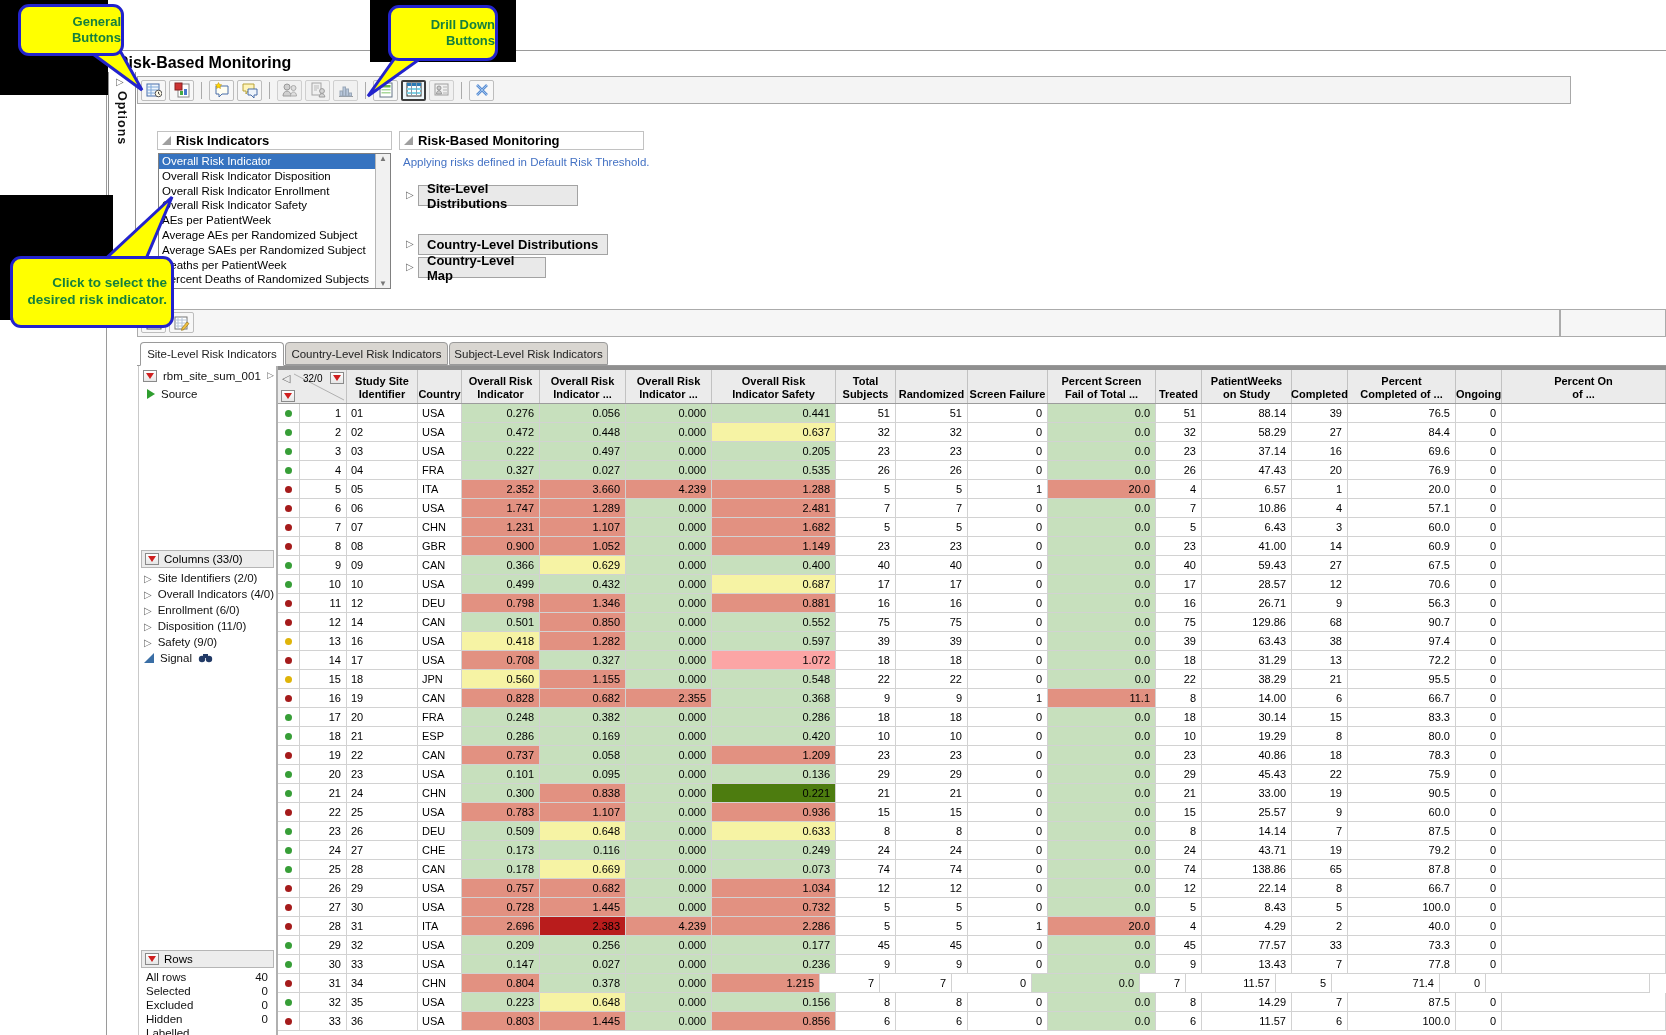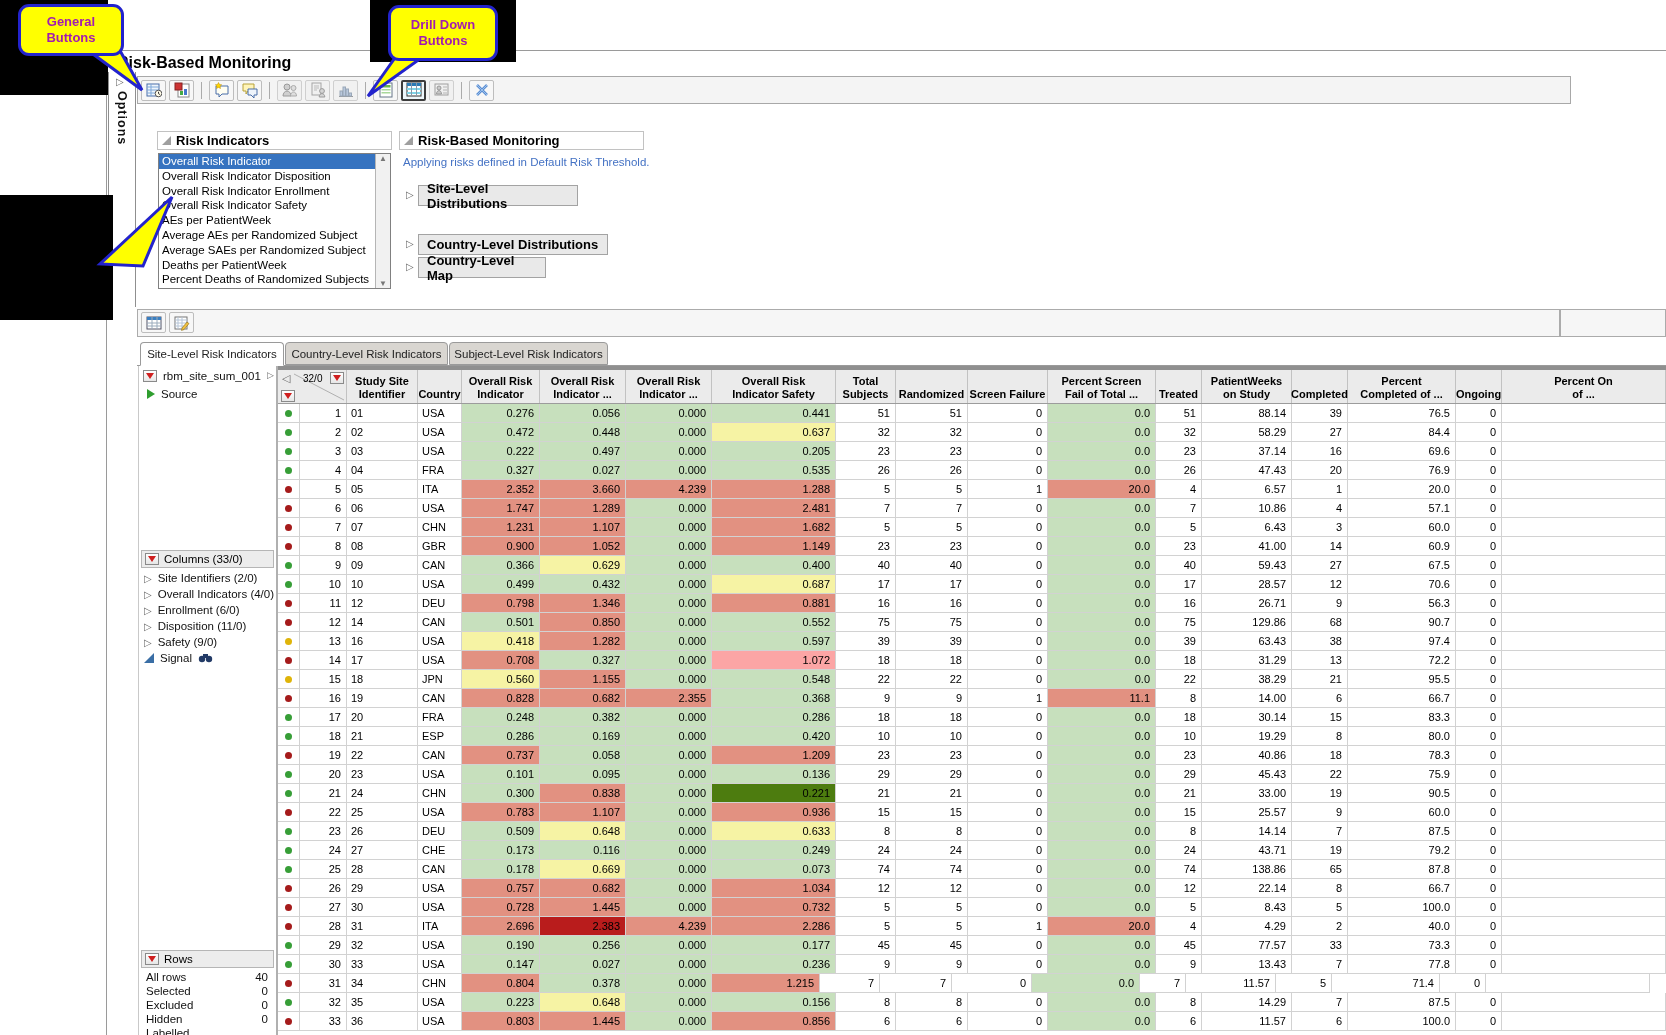--- a/index.html
+++ b/index.html
@@ -1,21 +1,21 @@
 <!DOCTYPE html>
 <html><head>
 <meta charset="utf-8">
 <style>
   html,body{margin:0;padding:0;background:#fff;font-family:"Liberation Sans",sans-serif;}
   #canvas{position:relative;width:1666px;height:1035px;background:#fff;overflow:hidden;}
   .abs{position:absolute;}
   .black{background:#000;z-index:20;}
   
-  .callout{background:#ffff00;border:3px solid #2323cc;border-radius:11px;color:#a21caf;
-           font-weight:bold;text-align:center;display:flex;align-items:center;justify-content:center;
+  .callout{background:#ffff00;border:3px solid #2323cc;border-radius:11px;color:#15803d;
+           font-weight:bold;text-align:right;display:flex;align-items:center;justify-content:center;
            z-index:31;line-height:1.25;}
   .tail{position:absolute;z-index:30;}
   
   .winline{background:#9a9a9a;z-index:1;}
   .title{font-size:16px;font-weight:bold;color:#000;z-index:2;}
   .optstrip{border-left:1px solid #8f8f8f;border-right:1px solid #8f8f8f;background:#fff;z-index:2;}
   .vtext{writing-mode:vertical-rl;font-weight:bold;font-size:12.5px;color:#111;letter-spacing:1px;}
   .disc{color:#6b6b6b;font-size:10px;}
   
   .toolbar{border:1px solid #a8a8a8;background:#f4f4f4;display:flex;align-items:center;padding:0 3px;gap:3px;z-index:2;}
@@ -999,21 +999,21 @@
         <div class="gc num" style="width: 46px;">0</div>
         <div class="gc num" style="width: 164px;"></div>
       </div>
       <div class="grow">
         <div class="gc dotc" style="width: 22px;">
           <div class="dot" style="background: rgb(55, 158, 55);"></div>
         </div>
         <div class="gc num" style="width: 47px;">29</div>
         <div class="gc txt" style="width: 71px;">32</div>
         <div class="gc txt" style="width: 44px;">USA</div>
-        <div class="gc num" style="width: 78px; background: rgb(199, 224, 189);">0.190</div>
+        <div class="gc num" style="width: 78px; background: rgb(199, 224, 189);">0.209</div>
         <div class="gc num" style="width: 86px; background: rgb(199, 224, 189);">0.256</div>
         <div class="gc num" style="width: 86px; background: rgb(199, 224, 189);">0.000</div>
         <div class="gc num" style="width: 124px; background: rgb(199, 224, 189);">0.177</div>
         <div class="gc num" style="width: 60px;">45</div>
         <div class="gc num" style="width: 72px;">45</div>
         <div class="gc num" style="width: 80px;">0</div>
         <div class="gc num" style="width: 108px; background: rgb(199, 224, 189);">0.0</div>
         <div class="gc num" style="width: 46px;">45</div>
         <div class="gc num" style="width: 90px;">77.57</div>
         <div class="gc num" style="width: 56px;">33</div>
@@ -1137,14 +1137,17 @@
 <svg class="tail" style="left:358px;top:40px;" width="70" height="60">
   <polygon points="44,8 66,16 10,56" fill="#ffff00" stroke="#2323cc" stroke-width="3"></polygon>
 </svg>
 <div class="callout abs" style="left:388px;top:5px;width:104px;height:50px;font-size:13px;">
   <span>Drill Down Buttons</span>
 </div>
 
 <svg class="tail" style="left:95px;top:190px;" width="90" height="80">
   <polygon points="77,7 5,74 48,76" fill="#ffff00" stroke="#2323cc" stroke-width="3"></polygon>
 </svg>
+<div class="callout abs" style="left:10px;top:256px;width:150px;height:66px;font-size:13.5px;padding:0 4px;">
+  <span>Click to select the desired risk indicator.</span>
+</div>
 
 </div>
 
 </body></html>

